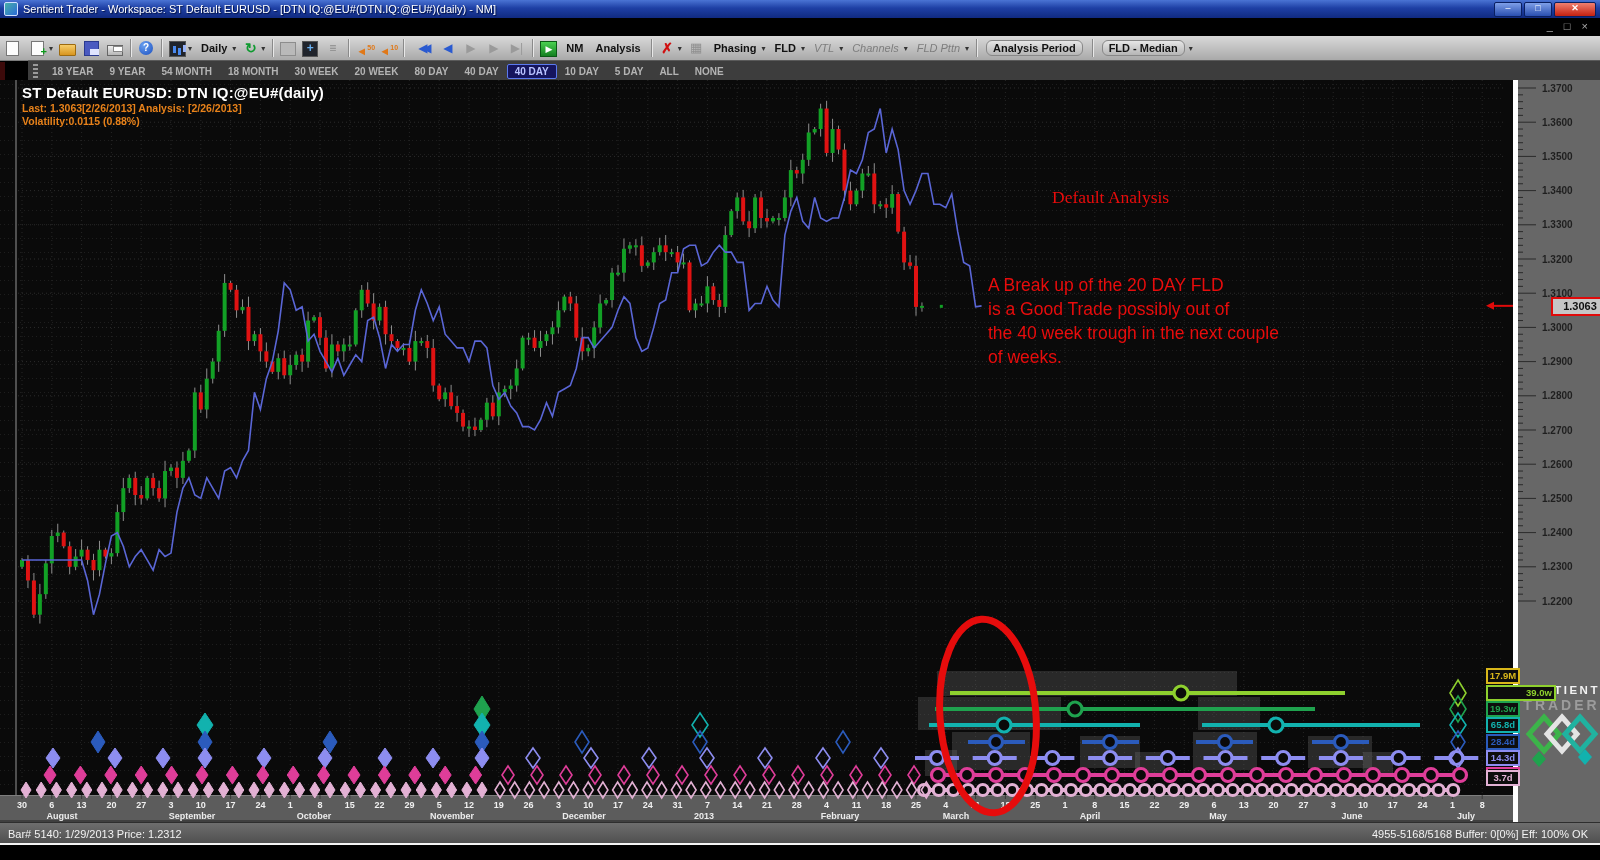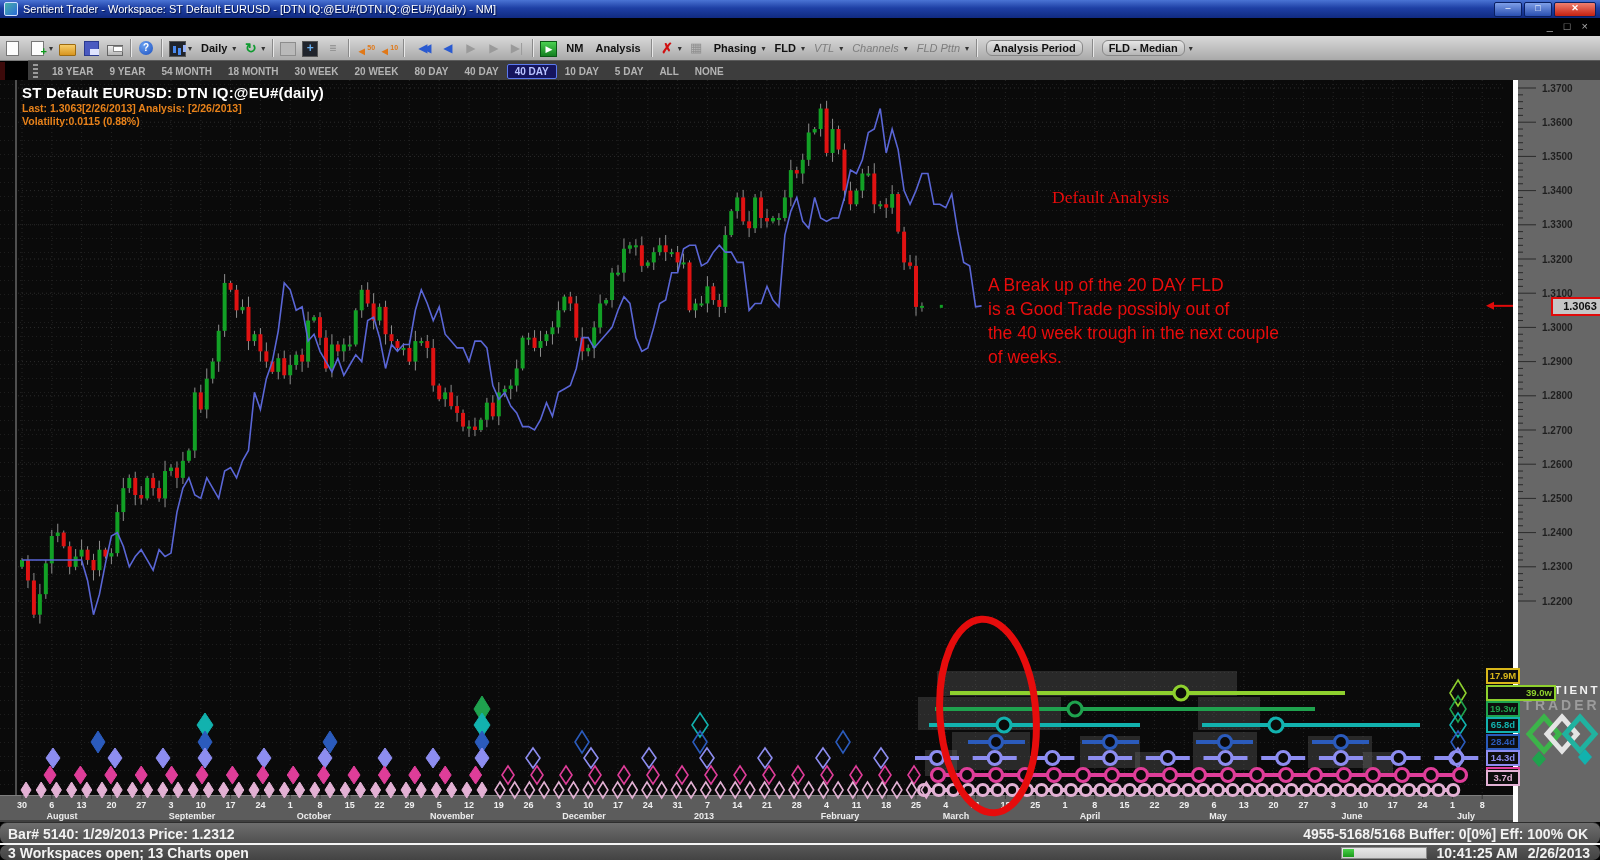--- a/index.html
+++ b/index.html
@@ -82,22 +82,22 @@
     border-left:5px solid #ffffff;}
   #pricebox{position:absolute;border:2px solid #e00a0a;background:#c6c6c6;color:#101010;
     font-size:11px;font-weight:bold;text-align:center;line-height:15px;}
   #logo{position:absolute;left:0;top:604px;width:87px;text-align:center;}
   #logo .l1{color:#f2f2f2;font-size:11.5px;font-weight:bold;letter-spacing:2.5px;}
   #logo .l2{color:#9c9c9c;font-size:14px;font-weight:bold;letter-spacing:3px;margin-top:1px;}
   #badges{position:absolute;left:0;top:0;width:0;height:0;z-index:30;}
   .badge{position:absolute;width:30px;height:12px;background:#0d0d0d;border:2px solid;
     font-size:9.5px;font-weight:bold;text-align:center;line-height:12px;}
   
-  .statusbar{position:absolute;left:0;width:1600px;color:#f2f2f2;font-size:14px;font-weight:bold;
-    background:linear-gradient(180deg,#6e6e6e,#4e4e4e);display:flex;align-items:center;border-radius:7px;}
+  .statusbar{position:absolute;left:0;width:1600px;color:#f2f2f2;font-size:11px;font-weight:normal;
+    background:linear-gradient(180deg,#6e6e6e,#4e4e4e);display:flex;align-items:center;}
   #status1{top:822px;height:21px;border-top:1px solid #2e2e2e;}
   #status1 .left{margin-left:8px;}
   #status1 .right{margin-left:auto;margin-right:12px;}
   #whitesep{position:absolute;left:0;top:843px;width:1600px;height:2px;background:#f4f4f4;}
   #status2{top:845px;height:15px;background:linear-gradient(180deg,#585858,#434343);}
   #status2 .left{margin-left:8px;}
   #status2 .rightgrp{margin-left:auto;margin-right:10px;display:flex;align-items:center;gap:10px;}
   #progress{width:84px;height:10px;background:linear-gradient(180deg,#e8e8e8,#cfcfcf);border:1px solid #8a8a8a;position:relative;}
   #progress .fill{position:absolute;left:1px;top:1px;bottom:1px;width:11px;background:linear-gradient(180deg,#4ad04a,#1a9a1a);}
   svg text{font-family:"Liberation Sans",sans-serif;}
@@ -1132,23 +1132,13 @@
       <div class="badge" style="left: 1486px; top: 750px; border-color: rgb(141, 141, 240); color: rgb(141, 141, 240);">14.3d</div>
       <div class="badge" style="left: 1486px; top: 767px; border-color: rgb(223, 61, 153); color: rgb(223, 61, 153);">7.4d</div>
       <div class="badge" style="left: 1486px; top: 770px; border-color: rgb(227, 177, 212); color: rgb(227, 177, 212);">3.7d</div>
     </div>
 
   <div class="statusbar" id="status1">
     <span class="left">Bar# 5140: 1/29/2013 Price: 1.2312</span>
     <span class="right">4955-5168/5168   Buffer: 0[0%] Eff: 100% OK</span>
   </div>
   <div id="whitesep"></div>
-  <div class="statusbar" id="status2">
-    <span class="left">3 Workspaces open; 13 Charts open</span>
-    <span class="rightgrp">
-      <span id="progress">
-          <span class="fill"></span>
-        </span>
-      <span>10:41:25 AM</span>
-      <span>2/26/2013</span>
-    </span>
-  </div>
 </div>
 
 </body></html>

